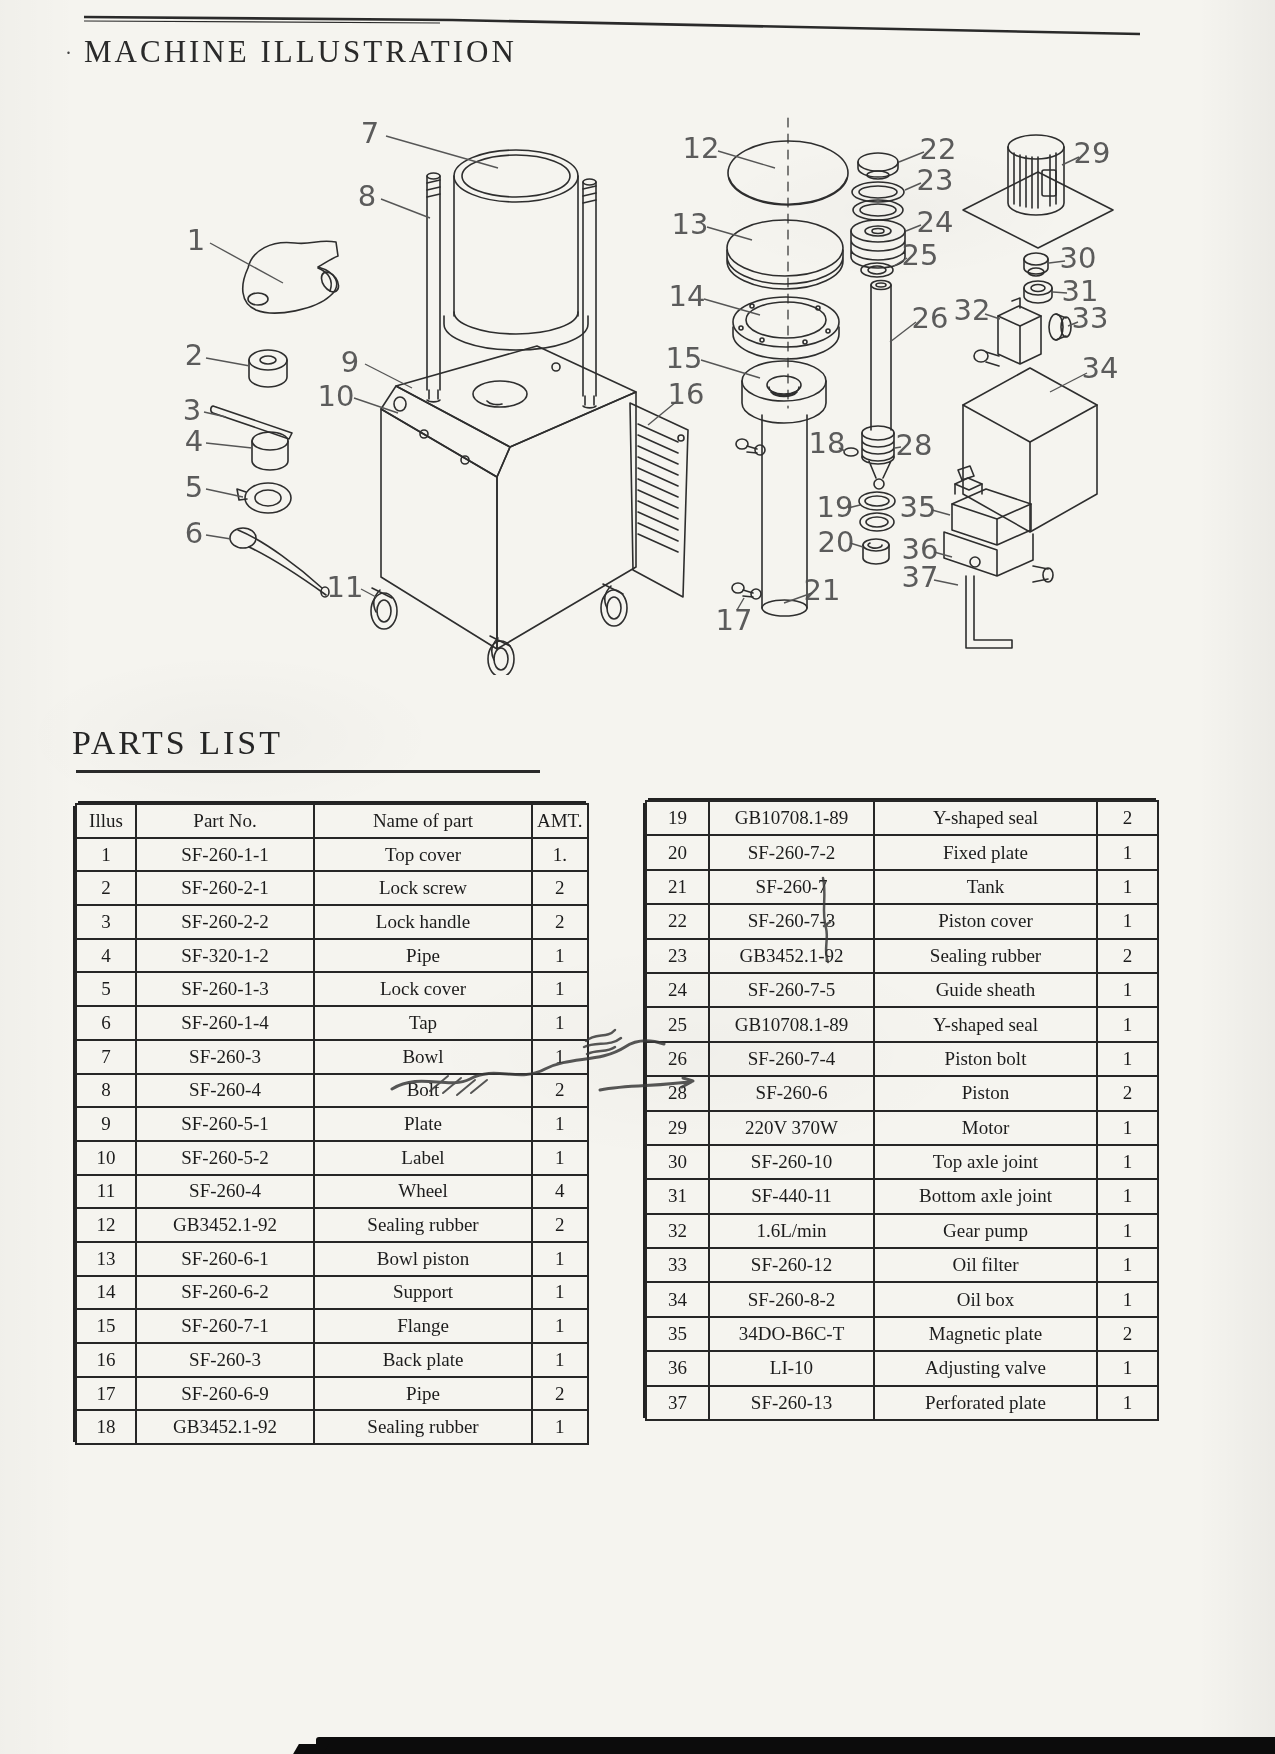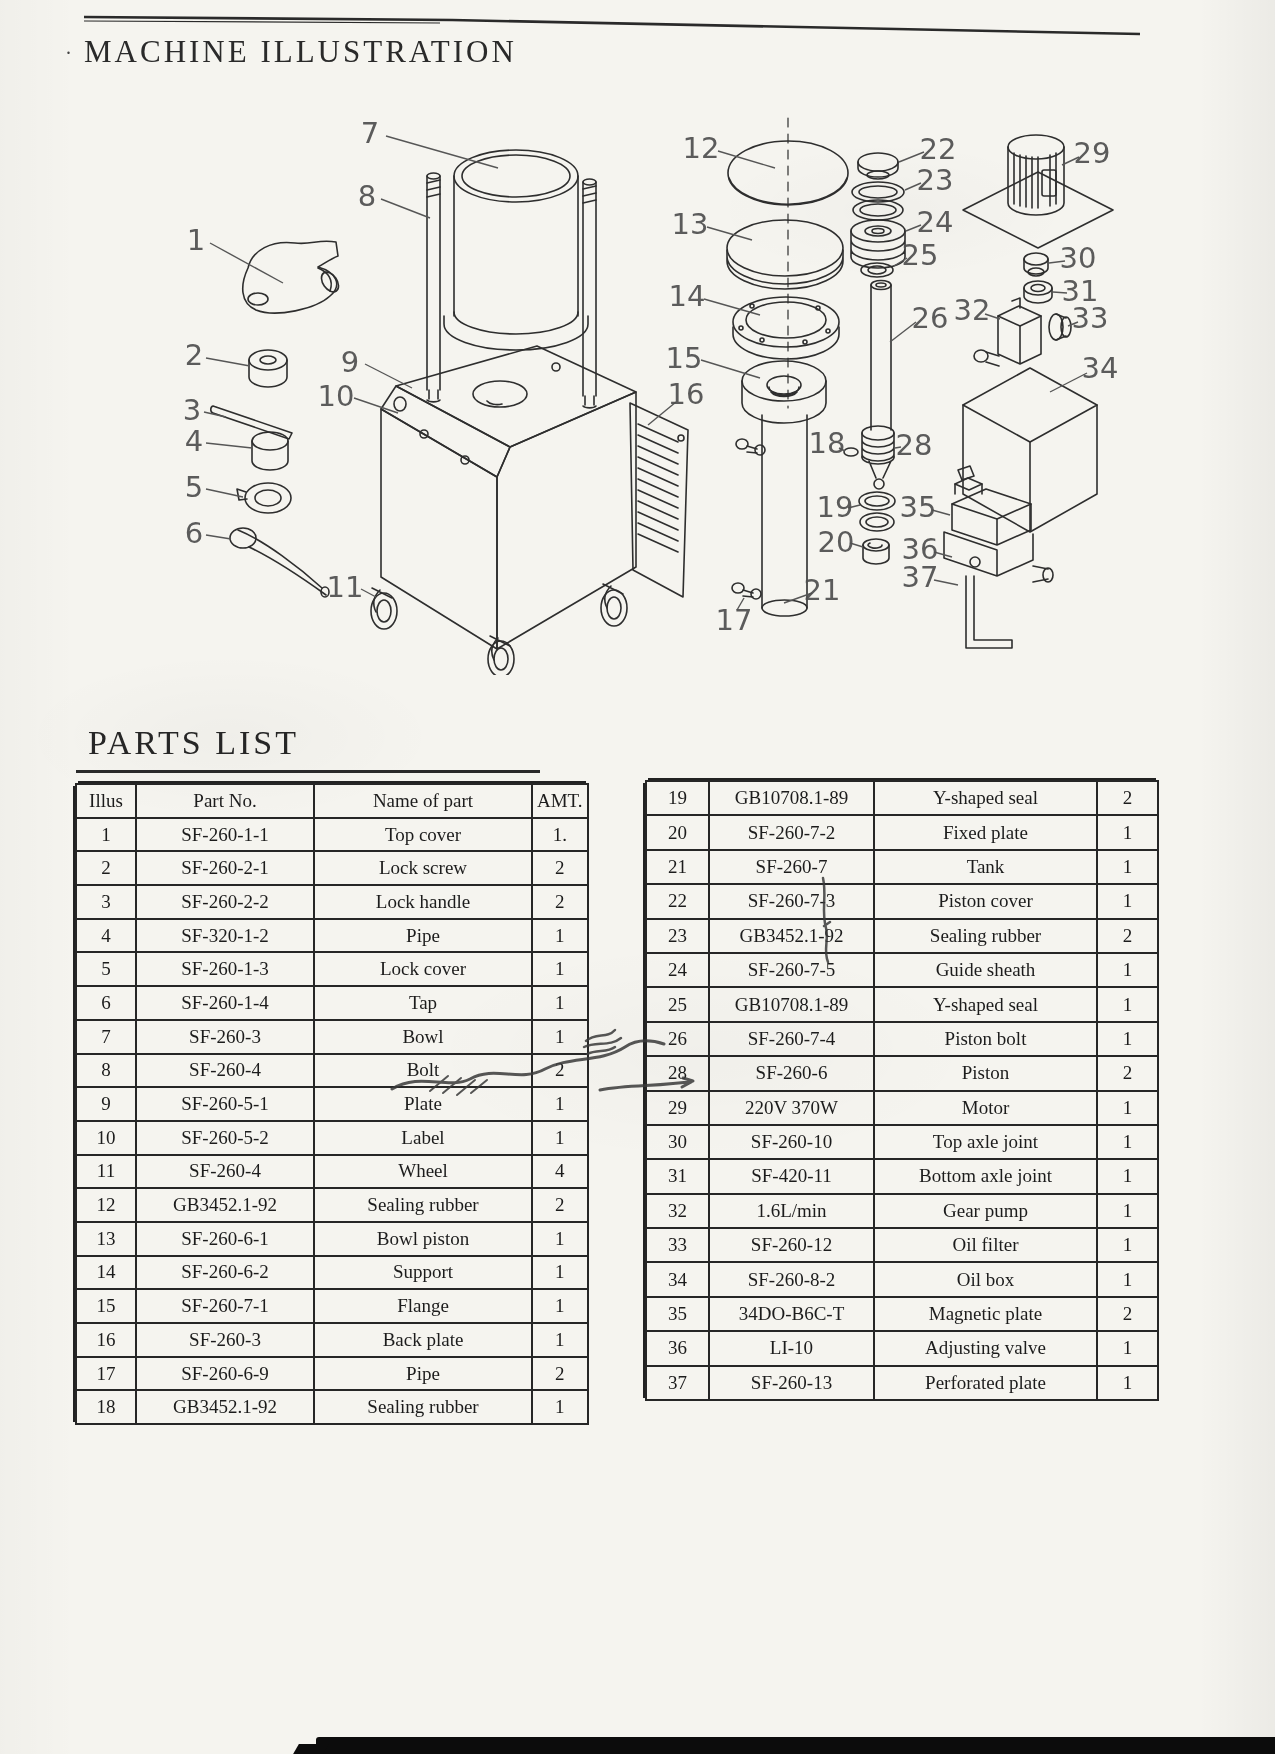--- a/index.html
+++ b/index.html
@@ -16,28 +16,28 @@
     font-family:"Liberation Serif", serif;
     color:#1d1d1d;
   }
   .doc-title{
     position:absolute;left:84px;top:34px;
     font-size:31px;letter-spacing:3px;color:#2a2a2a;
     font-family:"Liberation Serif", serif;
   }
   .title-dot{position:absolute;left:66px;top:36px;font-size:20px;color:#444;}
   .parts-heading{
-    position:absolute;left:88px;top:724px;
+    position:absolute;left:72px;top:724px;
     font-size:34px;letter-spacing:3px;color:#262626;
   }
   .parts-underline{
     position:absolute;left:76px;top:770px;width:464px;height:3px;
     background:#2a2a2a;
   }
-  .tbl-wrap{position:absolute;}
+  .tbl-wrap{position:absolute;margin-top:20px;}
   .tbl-wrap.left{left:75px;top:783px;}
   .tbl-wrap.right{left:645px;top:780px;}
   table.parts{
     border-collapse:collapse;
     border:2.5px solid #222;
     box-shadow:0 -5px 0 -3px #222, -5px 0 0 -3px #222;
     background:transparent;
   }
   table.parts td, table.parts th{
     border:2px solid #262626;
@@ -575,21 +575,21 @@
             <td>1</td>
           </tr>
           <tr>
             <td>30</td>
             <td>SF-260-10</td>
             <td>Top axle joint</td>
             <td>1</td>
           </tr>
           <tr>
             <td>31</td>
-            <td>SF-420-11</td>
+            <td>SF-440-11</td>
             <td>Bottom axle joint</td>
             <td>1</td>
           </tr>
           <tr>
             <td>32</td>
             <td>1.6L/min</td>
             <td>Gear pump</td>
             <td>1</td>
           </tr>
           <tr>

